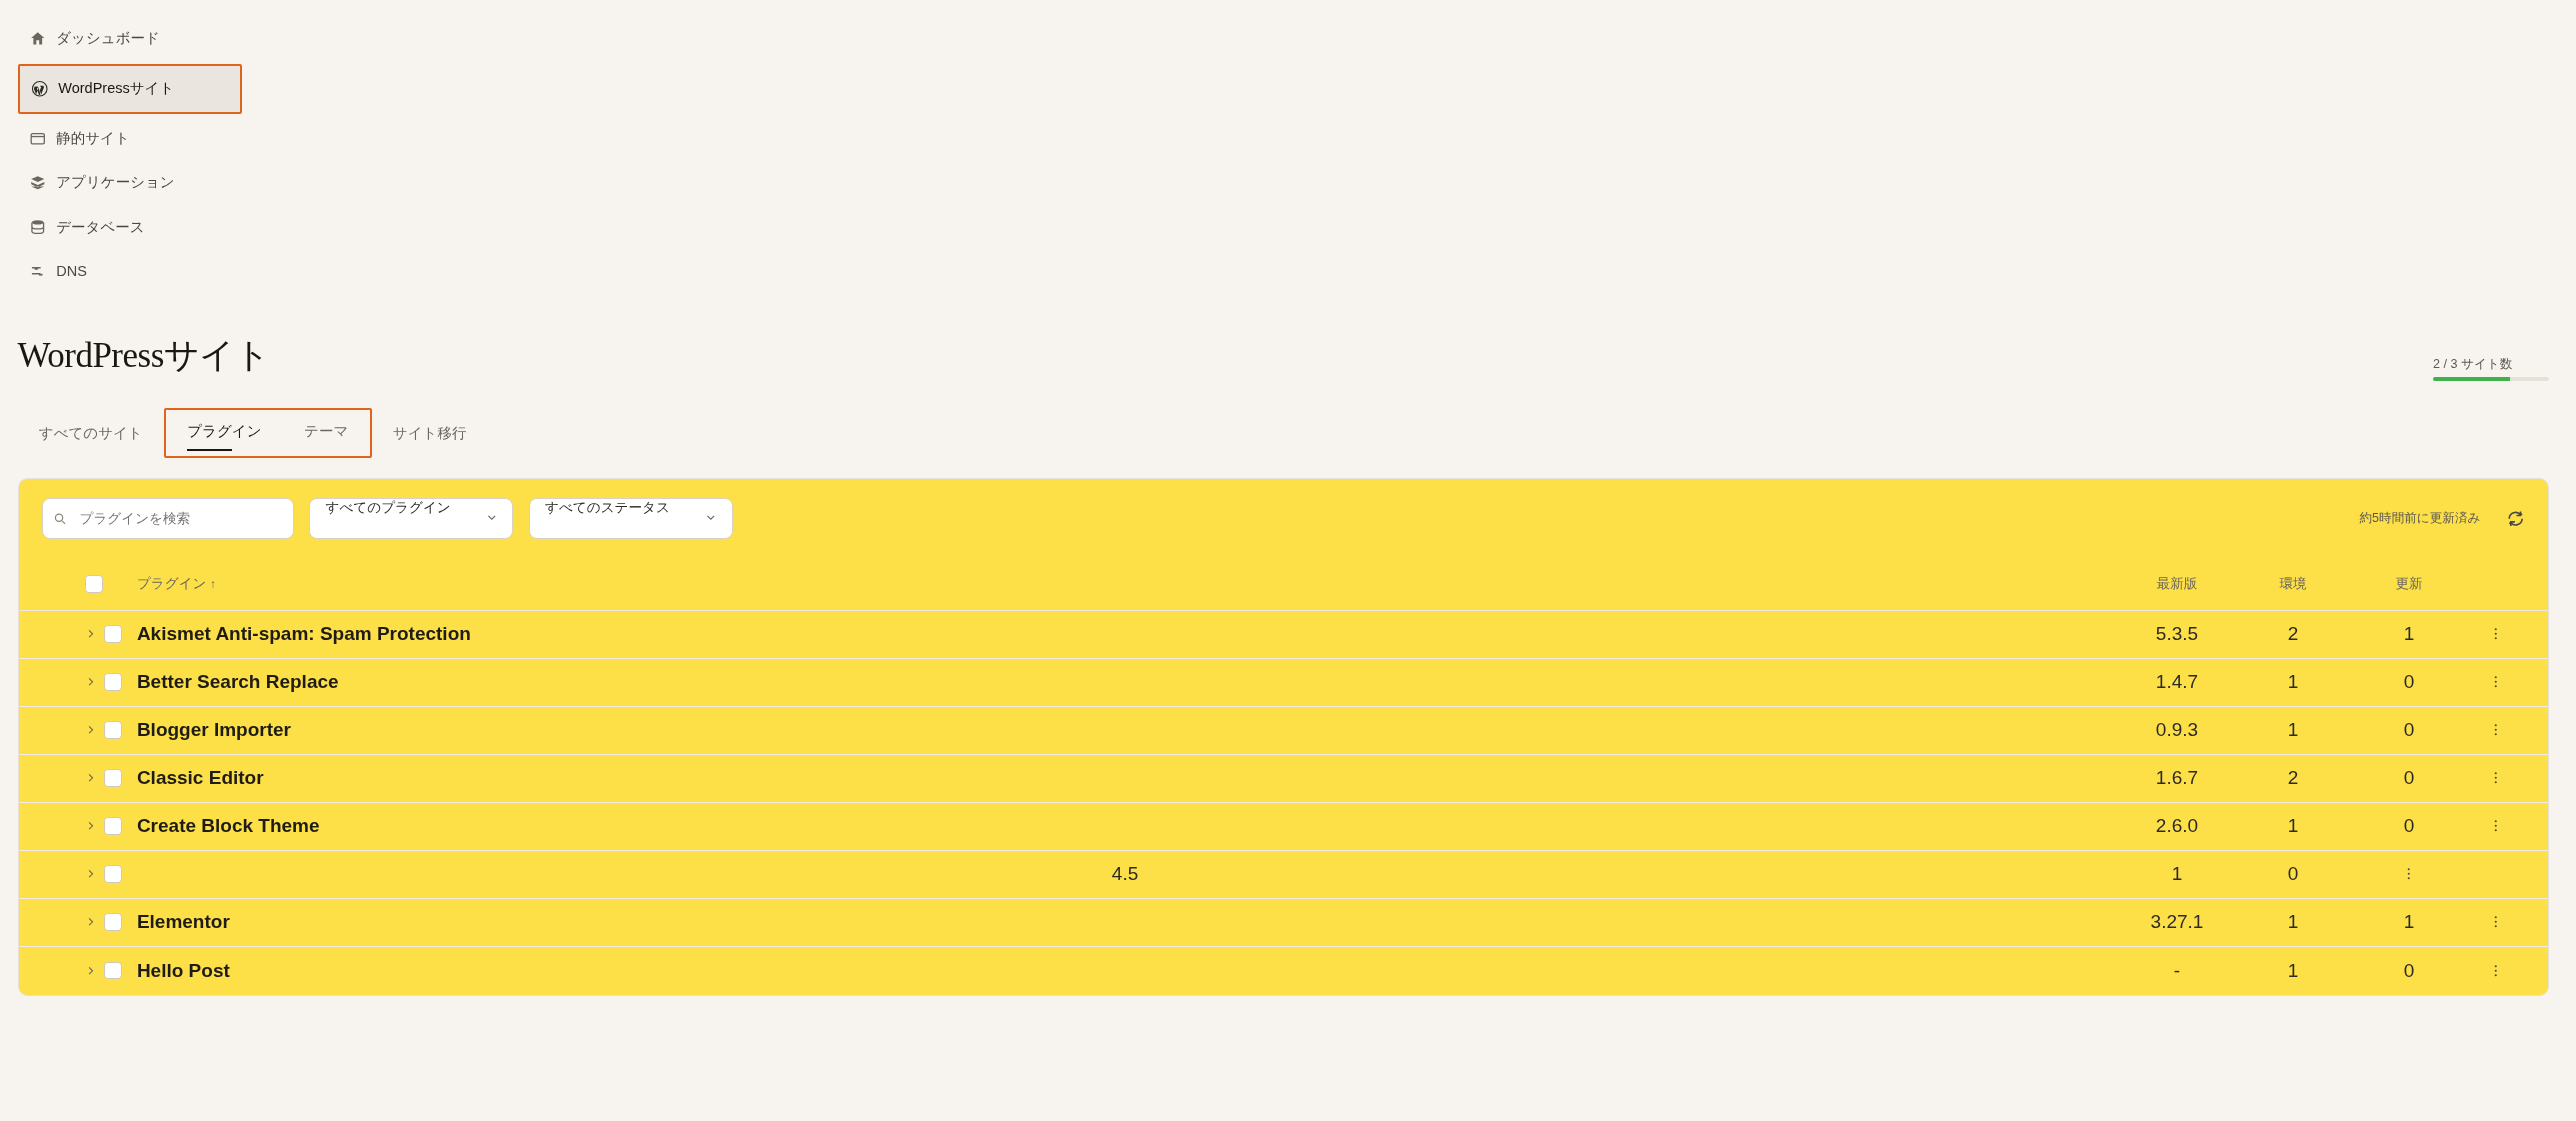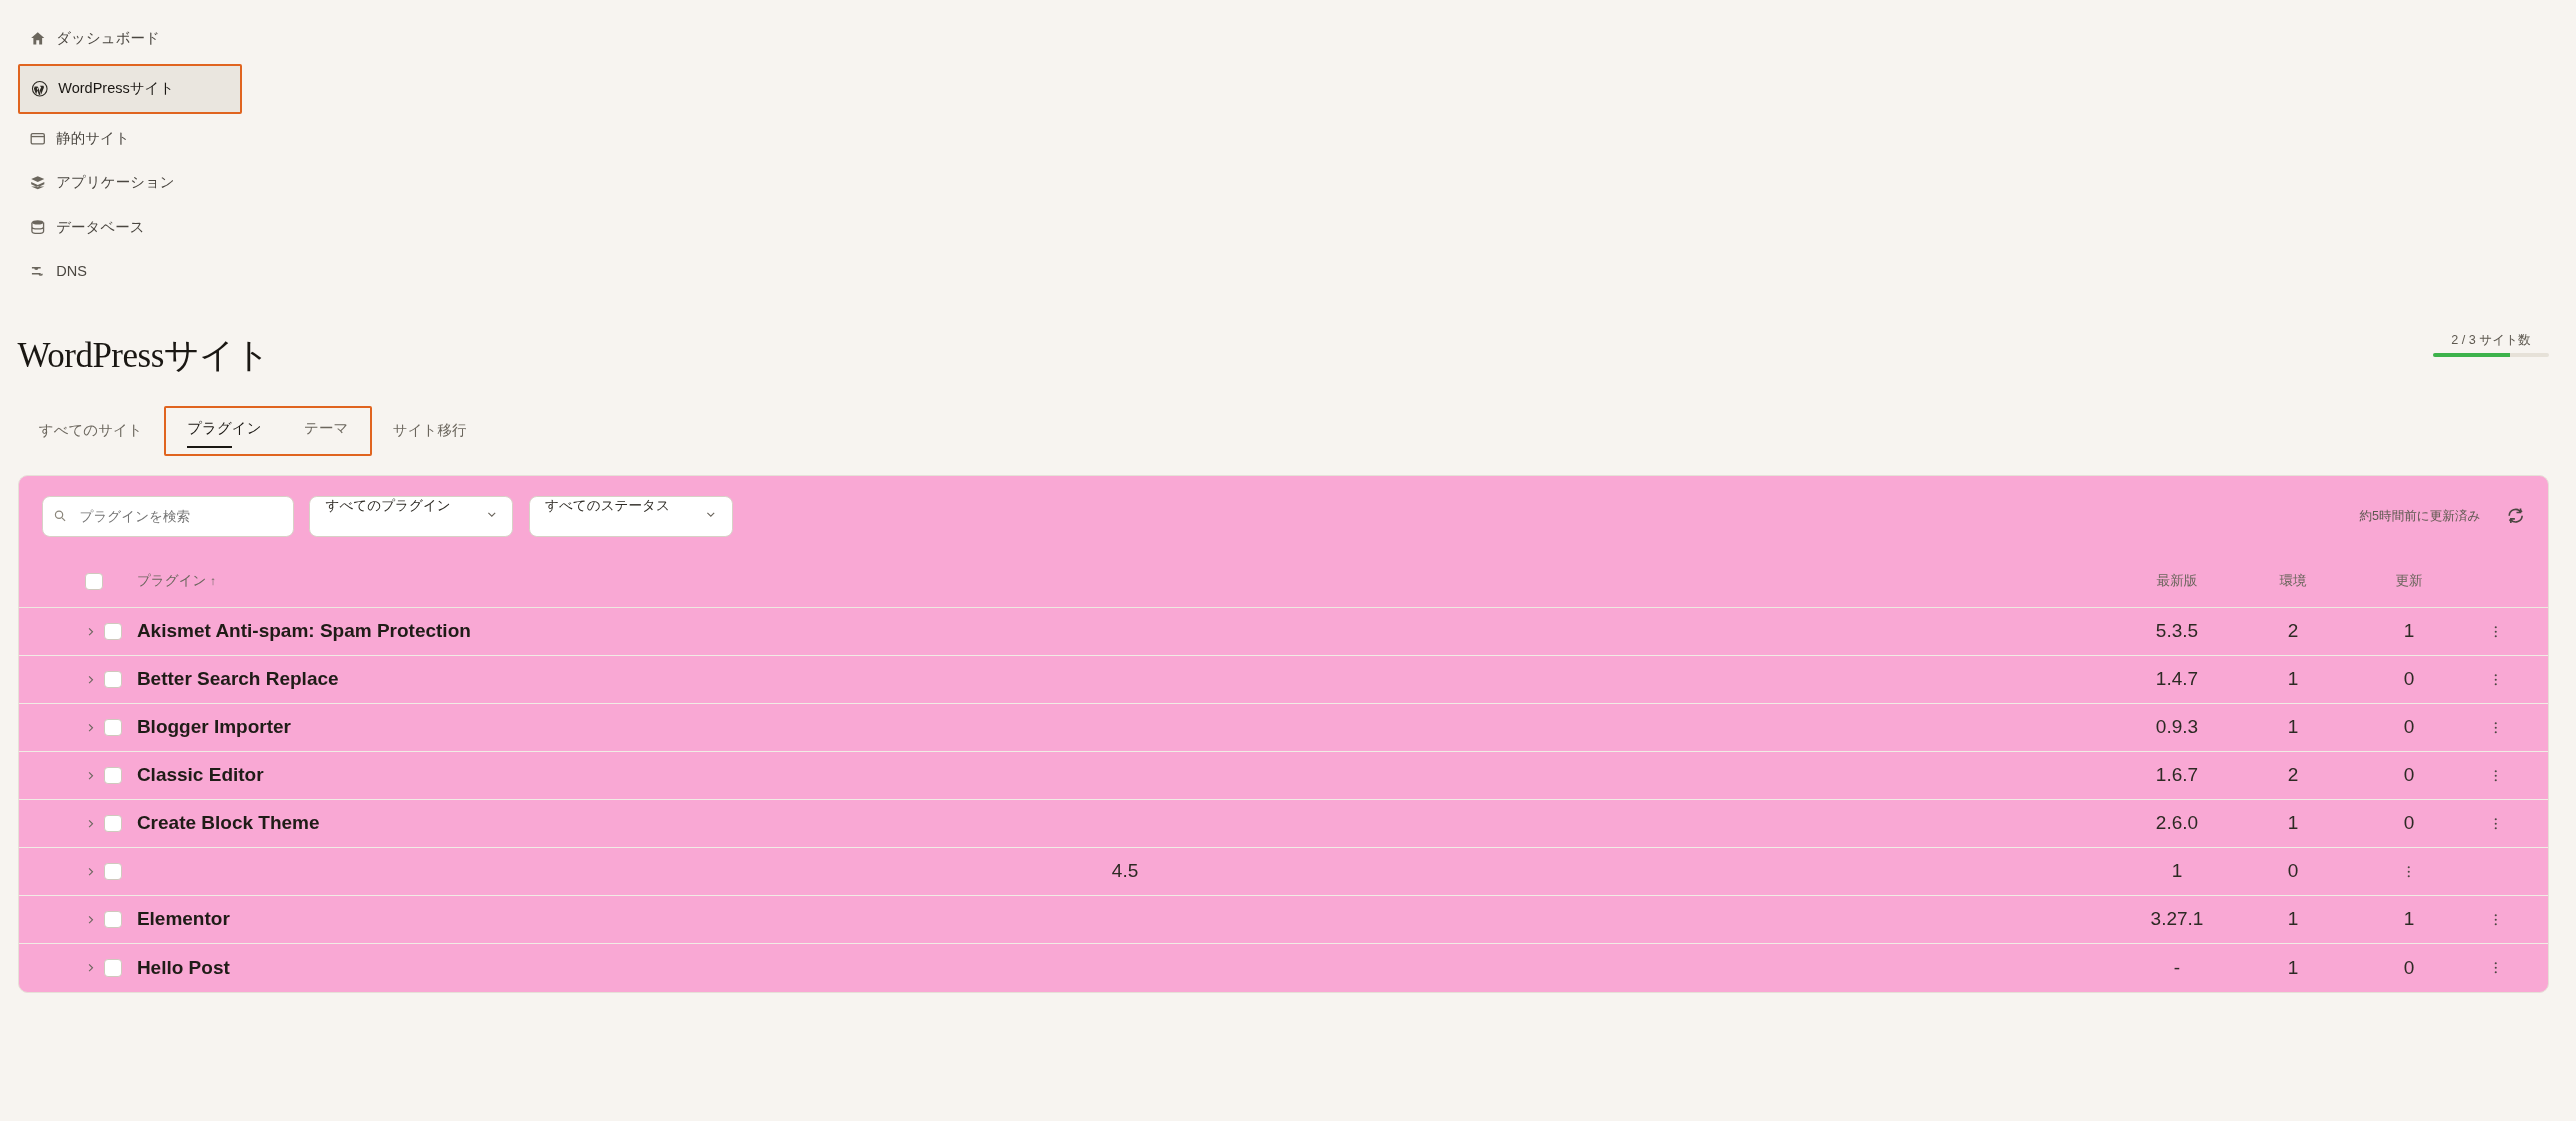--- a/index.html
+++ b/index.html
@@ -62,21 +62,21 @@
     align-items: flex-start;
     padding-top: 17.5px;
   }
   .page-title {
     font-family: Georgia, "Times New Roman", serif;
     font-size: 35px;
     font-weight: 400;
     letter-spacing: -0.5px;
     color: #1a1713;
   }
-  .site-count-wrap { text-align: center; }
+  .site-count-wrap { text-align: left; margin-top: 24px; }
   .site-count-text { font-size: 12.6px; color: #5d584f; margin-bottom: 3.9px; }
   .site-count-bar {
     width: 116px; height: 4.8px; background: #e6e1d8; border-radius: 2.9px; overflow: hidden;
   }
   .site-count-fill { height: 100%; background: #3db24b; width: 66.6%; }
 
   
   .tabs {
     display: flex;
     gap: 0;
@@ -102,21 +102,21 @@
     background: #1a1713;
   }
   .tab-highlight-box {
     border: 2.9px solid #e0641f;
     border-radius: 1.9px;
     display: flex;
   }
 
   
   .card {
-    background: #f9a8d4;
+    background: #fde047;
     border: 1px solid #e6e1d8;
     border-radius: 9.7px;
     overflow: hidden;
   }
   .toolbar {
     display: flex;
     align-items: center;
     gap: 15.5px;
     padding: 19.4px 23px;
   }

